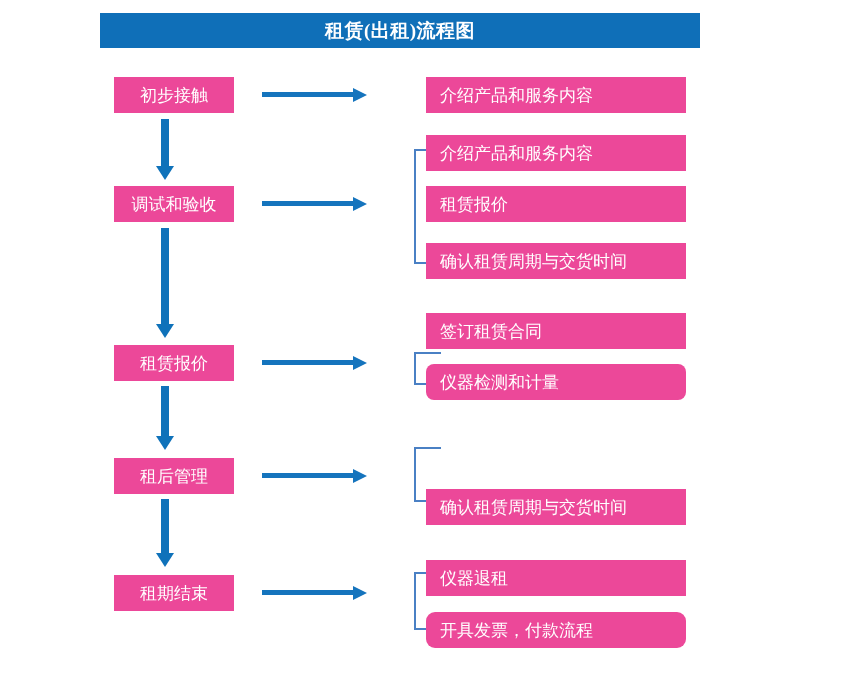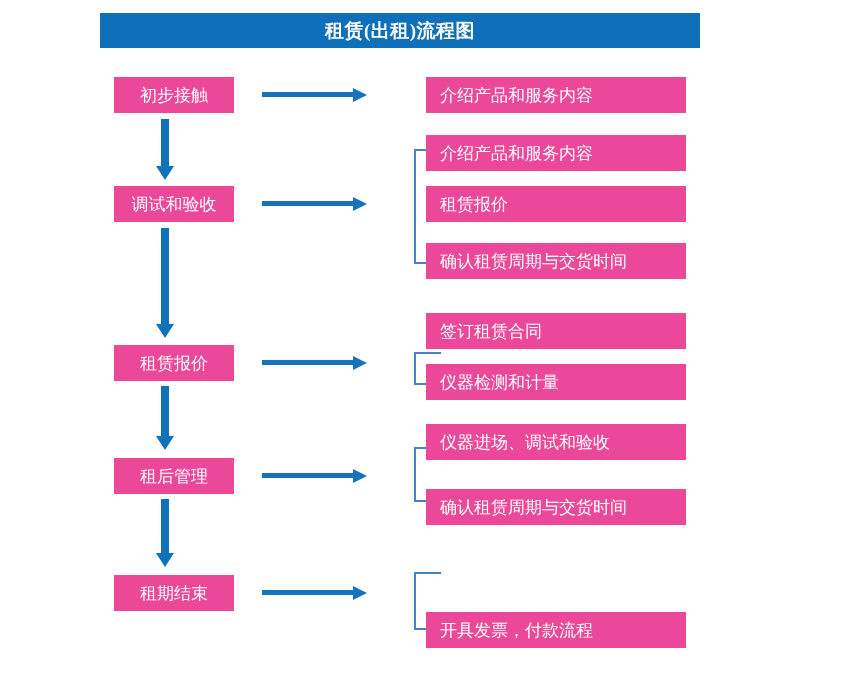--- a/index.html
+++ b/index.html
@@ -142,20 +142,20 @@
   <div class="bracket" style="top:447px; height:55px;"></div>
   <div class="bracket" style="top:572px; height:58px;"></div>
 
   <div class="box detail" style="top:77px;">介绍产品和服务内容</div>
 
   <div class="box detail" style="top:135px;">介绍产品和服务内容</div>
   <div class="box detail" style="top:243px;">确认租赁周期与交货时间</div>
   <div class="box detail" style="top:186px;">租赁报价</div>
 
   <div class="box detail" style="top:313px;text-align:right;">签订租赁合同</div>
-  <div class="box detail" style="top:364px;">仪器检测和计量</div>
+  <div class="box detail" style="top:364px;border-radius:8px;">仪器检测和计量</div>
 
-  <div class="box detail" style="top:424px;">仪器进场、调试和验收</div>
   <div class="box detail" style="top:489px;">确认租赁周期与交货时间</div>
 
-  <div class="box detail" style="top:612px;">开具发票，付款流程</div>
+  <div class="box detail" style="top:560px;">仪器退租</div>
+  <div class="box detail" style="top:612px;border-radius:9px;">开具发票，付款流程</div>
 
 </div>
 
 </body></html>

